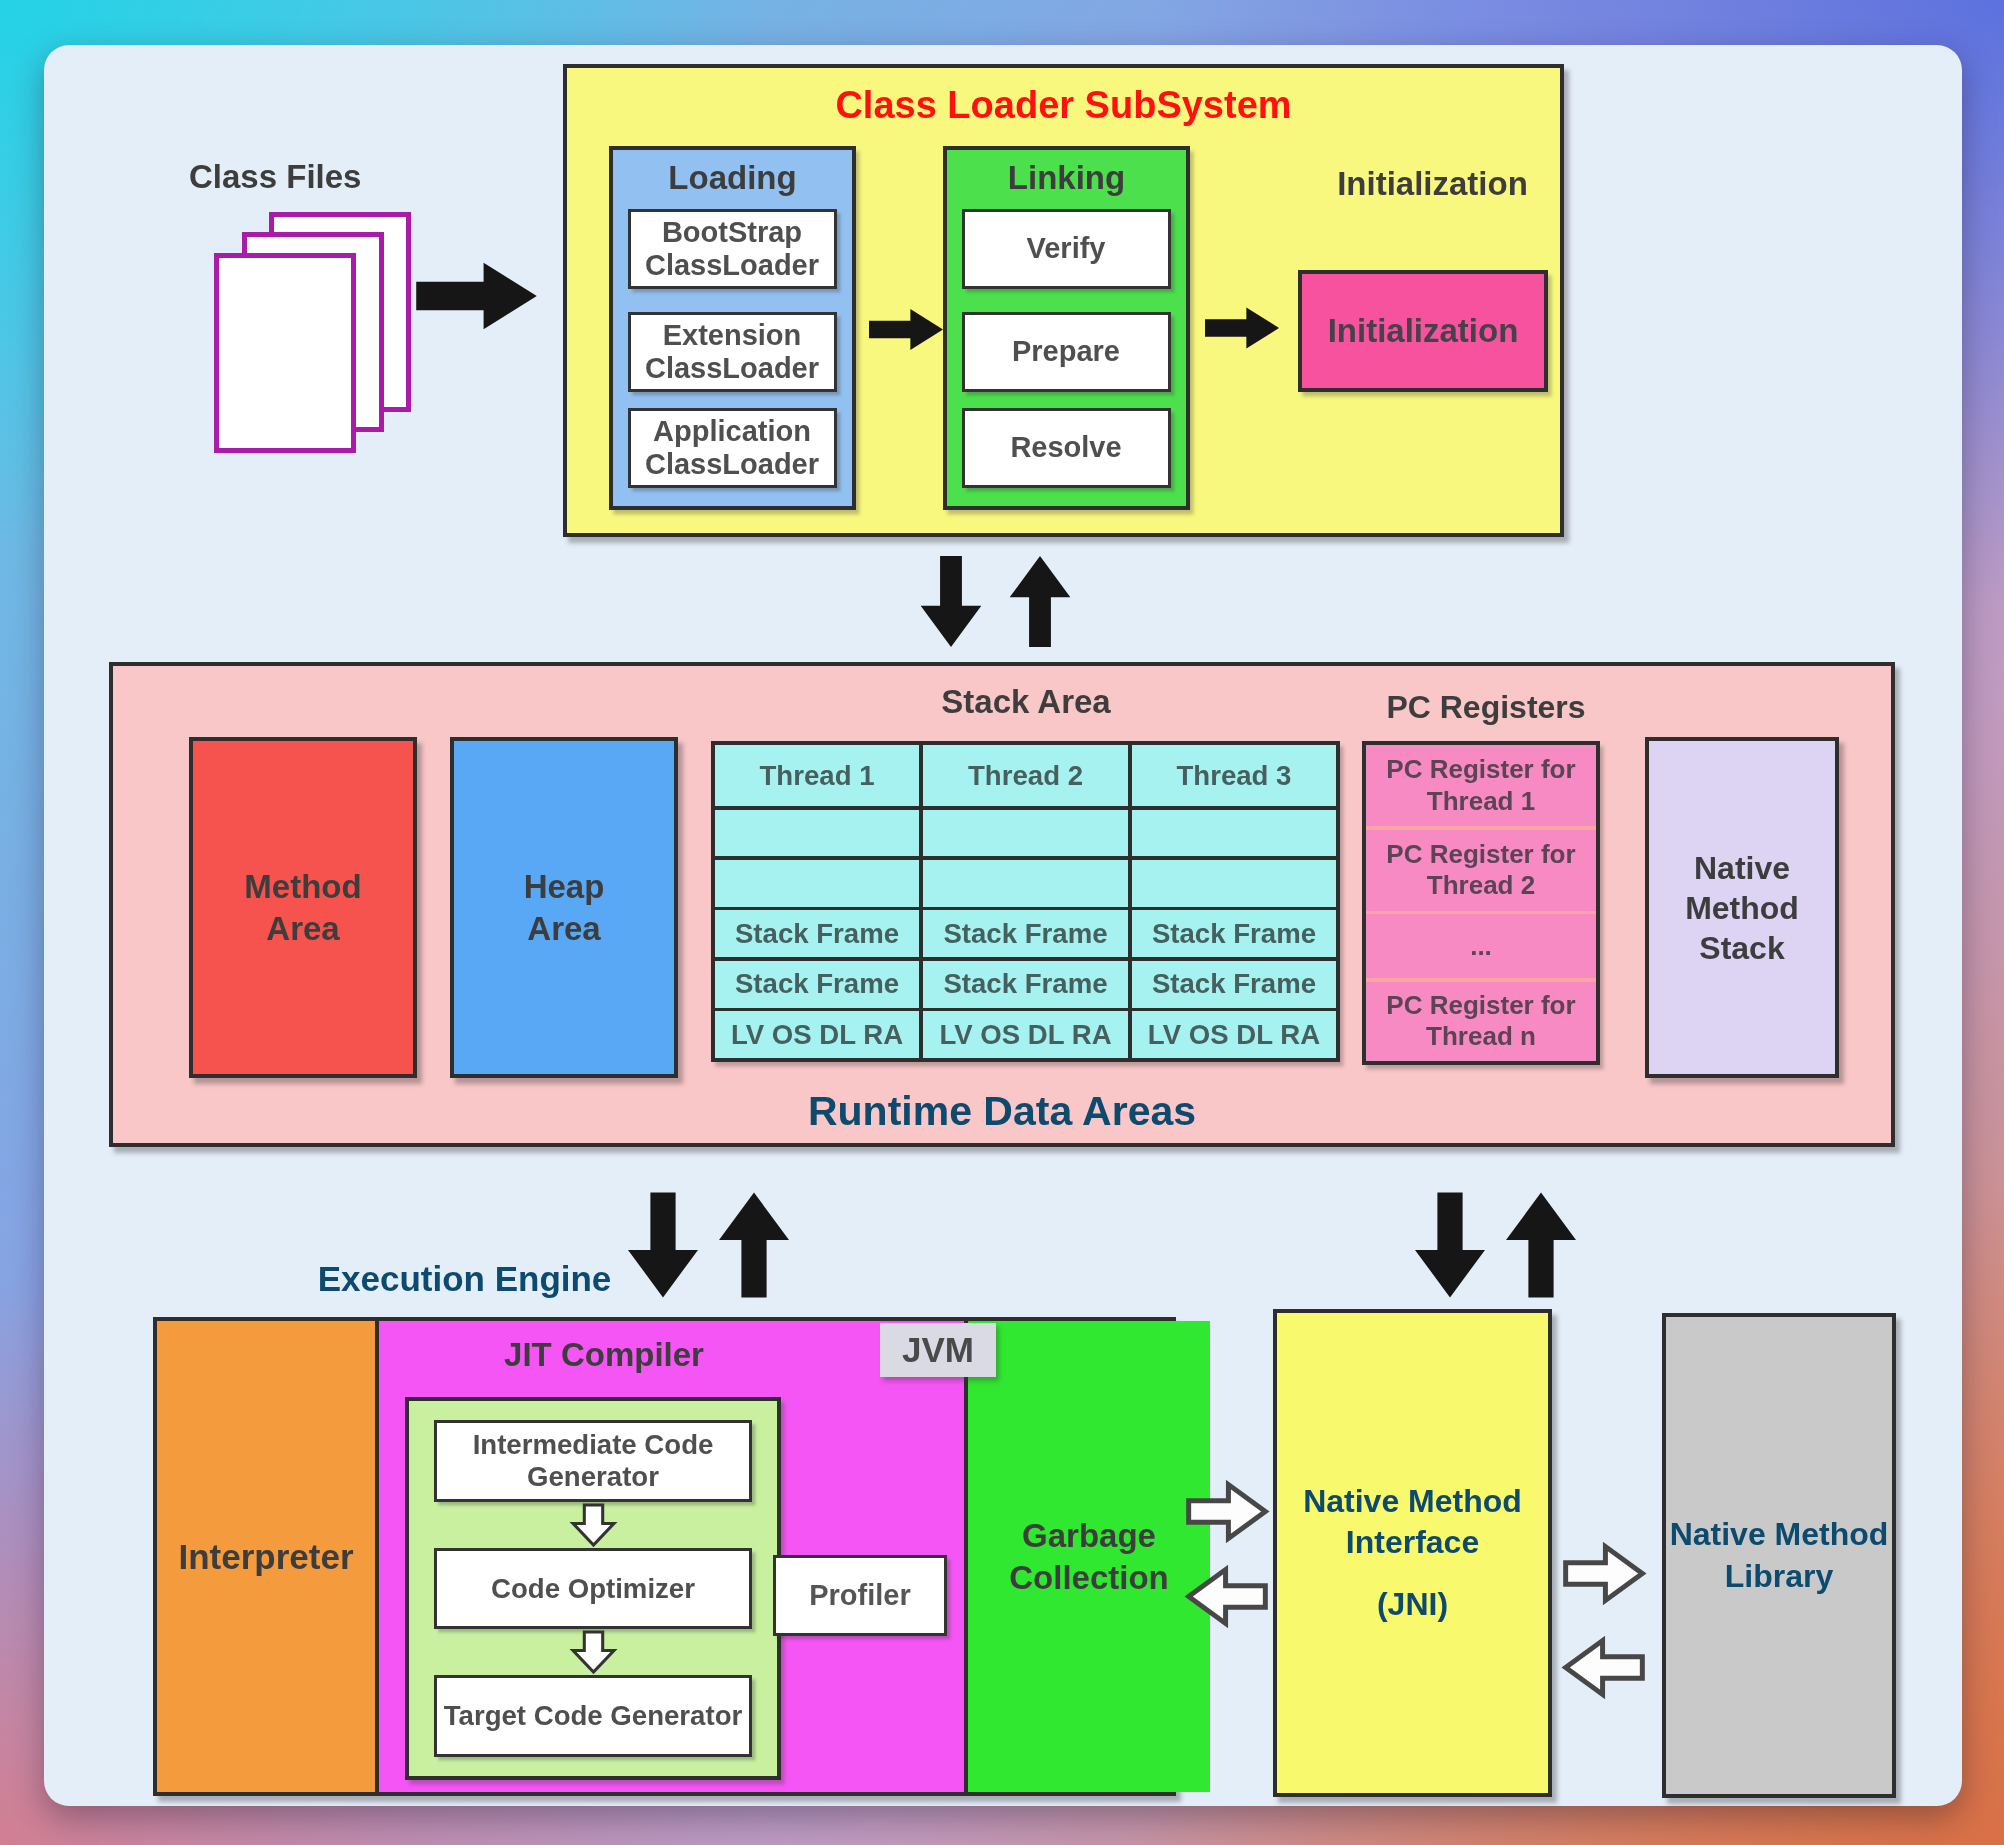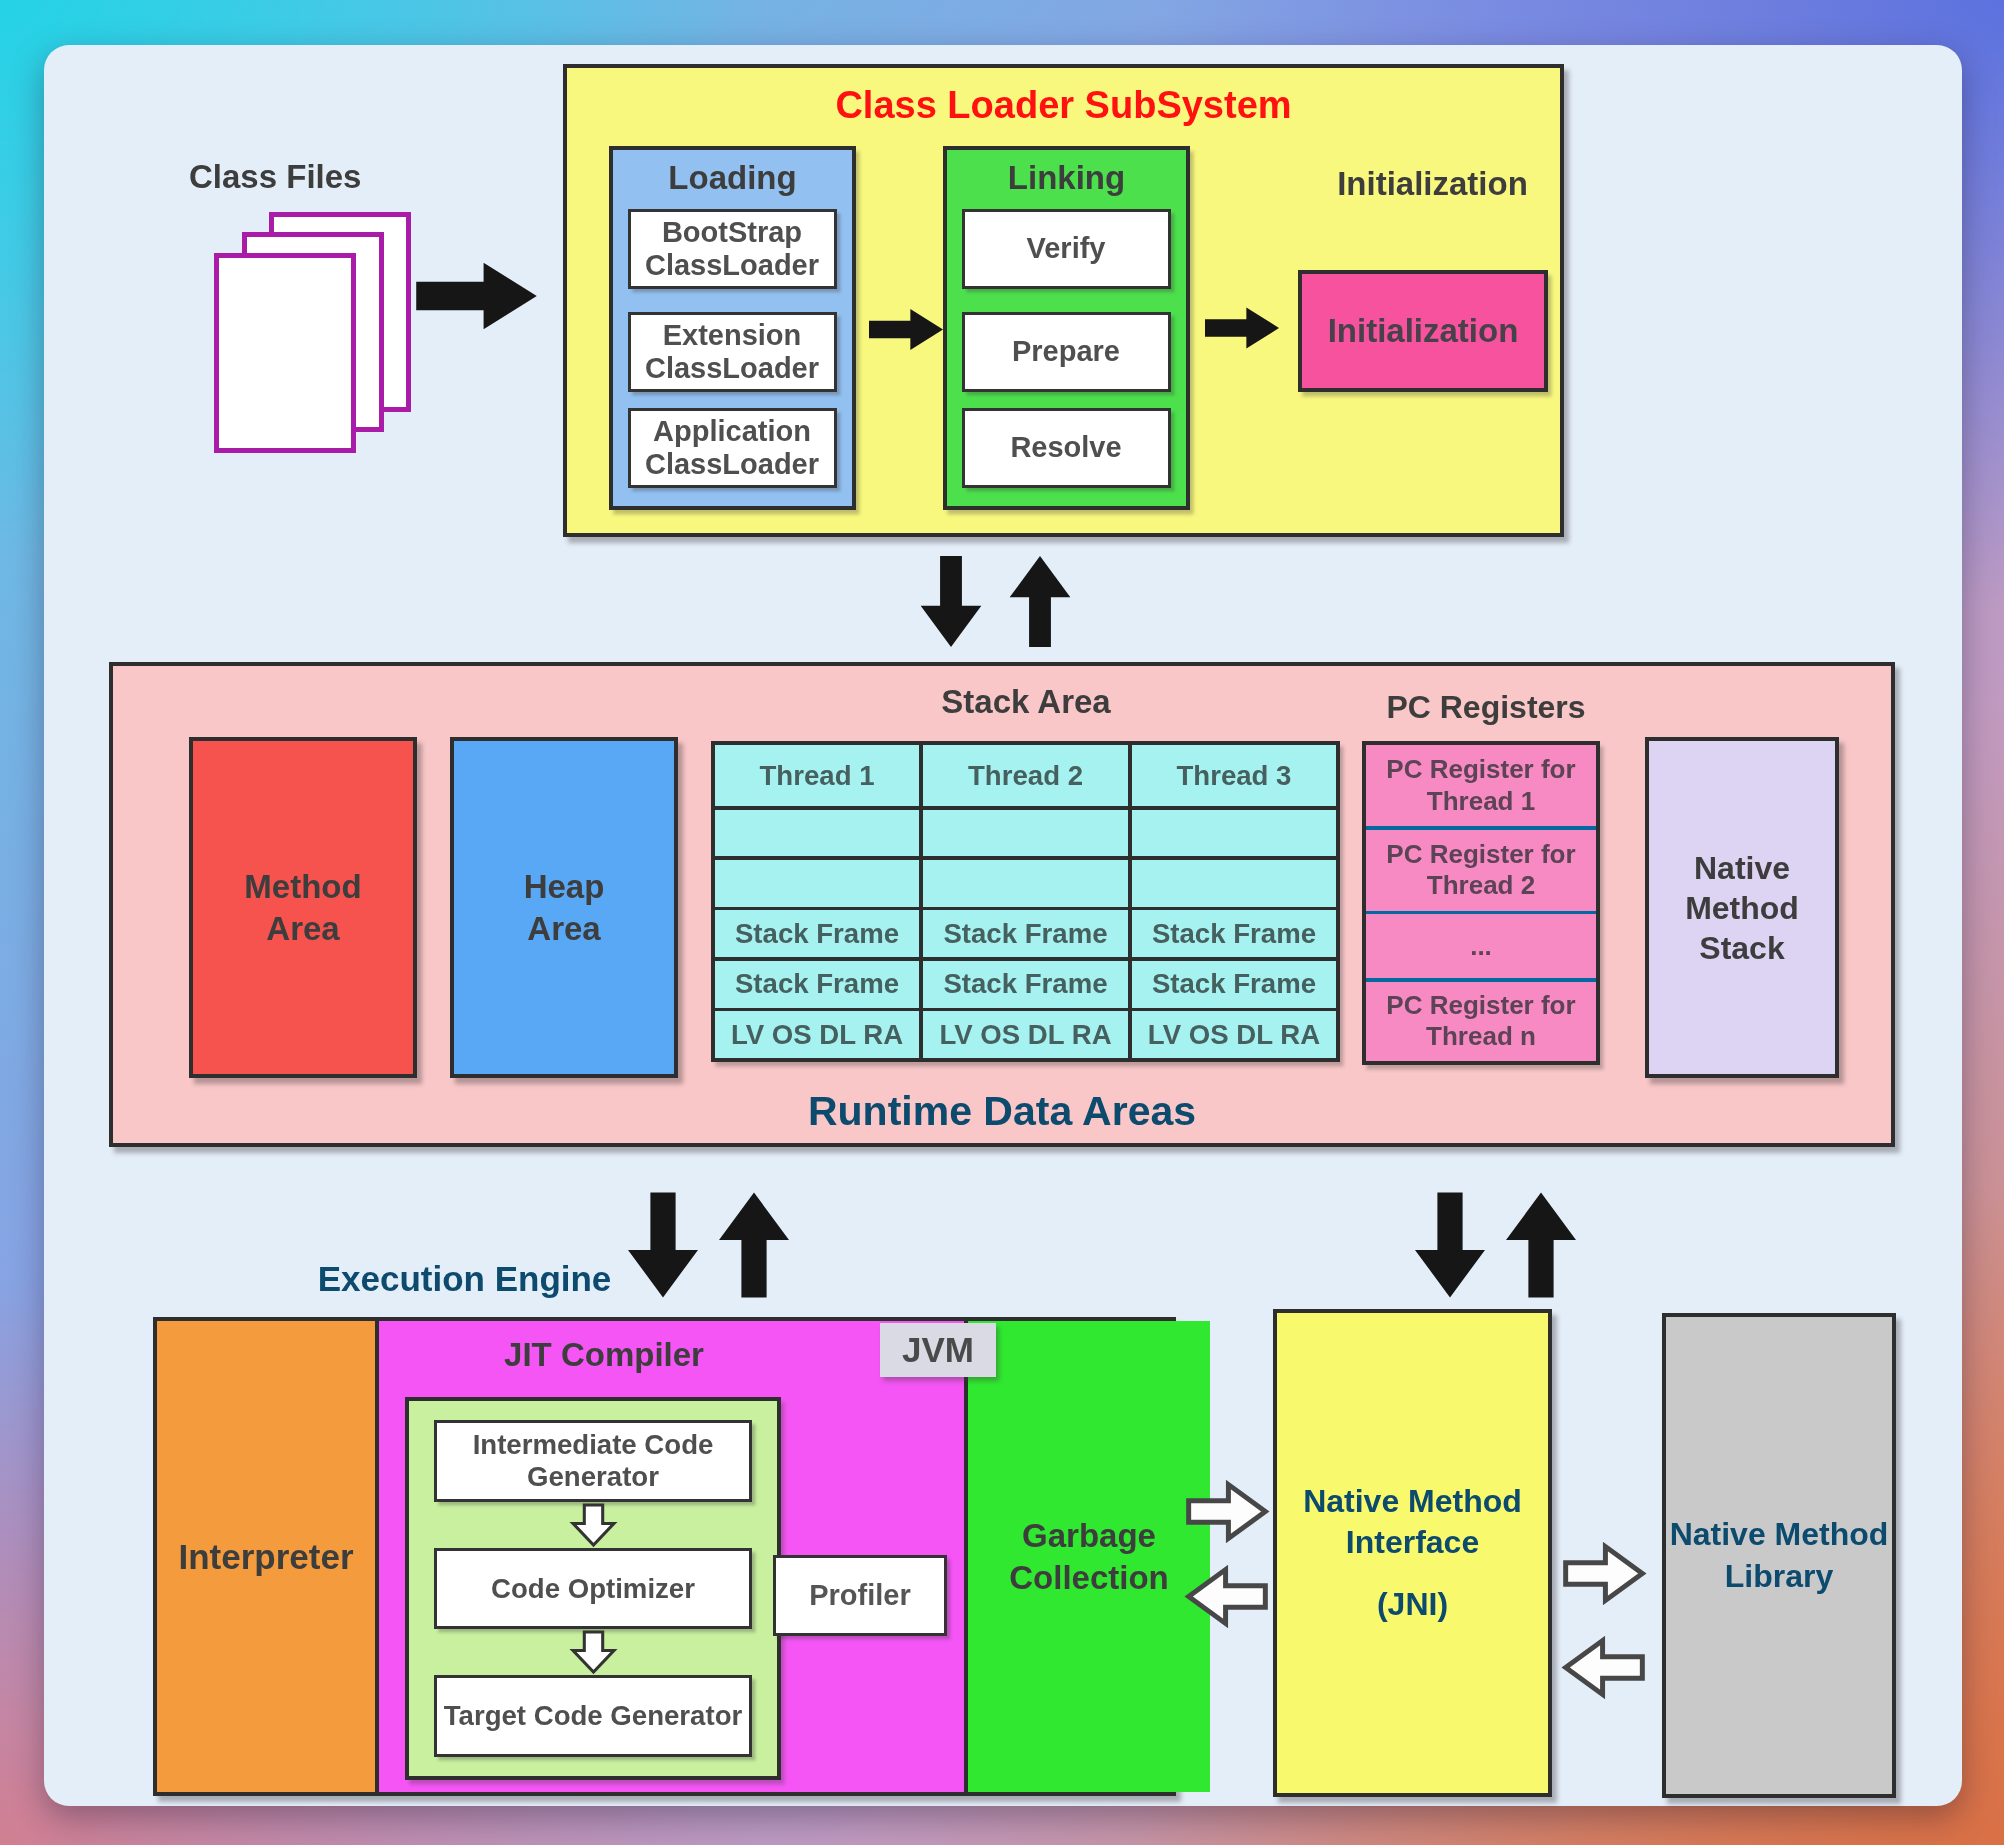--- a/index.html
+++ b/index.html
@@ -55,21 +55,21 @@
   .nms    { left: 1532px; top: 71px; width: 194px; height: 341px; background: #ddd3f3; font-size: 32px; }
   .narrow { max-width: 134px; line-height: 1.25; }
   .stack-table { left: 598px; top: 75px; width: 629px; height: 321px;
                  display: grid; grid-template-columns: repeat(3,1fr); gap: 4.4px;
                  background: #2e2e2e; border: 4.4px solid #2e2e2e; box-shadow: 4.4px 5.1px 3.6px rgba(60,55,60,.3); }
   .tcol { display: grid; grid-template-rows: 61px repeat(5,1fr); gap: 3.6px; background: #2e2e2e; }
   .tcell { background: #a5f2f0; display: flex; align-items: center; justify-content: center;
            font-size: 27.6px; font-weight: bold; color: #46605f; }
   .pc-table { left: 1249px; top: 75px; width: 238px; height: 324px;
               display: grid; grid-template-rows: 81px 81px 64px 1fr; gap: 3.6px;
-              background: #0369a1; border: 4.4px solid #2e2e2e; box-shadow: 4.4px 5.1px 3.6px rgba(60,55,60,.3); }
+              background: #fca5a5; border: 4.4px solid #2e2e2e; box-shadow: 4.4px 5.1px 3.6px rgba(60,55,60,.3); }
   .pcell { background: #f78ac2; display: flex; align-items: center; justify-content: center; text-align: center;
            font-size: 26px; font-weight: bold; color: #5c4356; line-height: 1.2; }
   .rda-caption { left: 0; top: 422px; width: 100%; font-size: 41px; text-align: center; font-weight: bold; }
 
   
   .ee-label { left: 261px; top: 1214px; width: 319px; font-size: 35px; text-align: center; }
   .ee { left: 109px; top: 1272px; width: 1023px; height: 479px; background: #f455f4; }
   .interp { position: absolute; left: 0; top: 0; width: 222px; height: 100%; background: #f49b3d;
             border-right: 4.4px solid #2e2e2e; font-size: 35px; }
   .jit { position: absolute; left: 222px; top: 0; width: 585px; height: 100%; }

